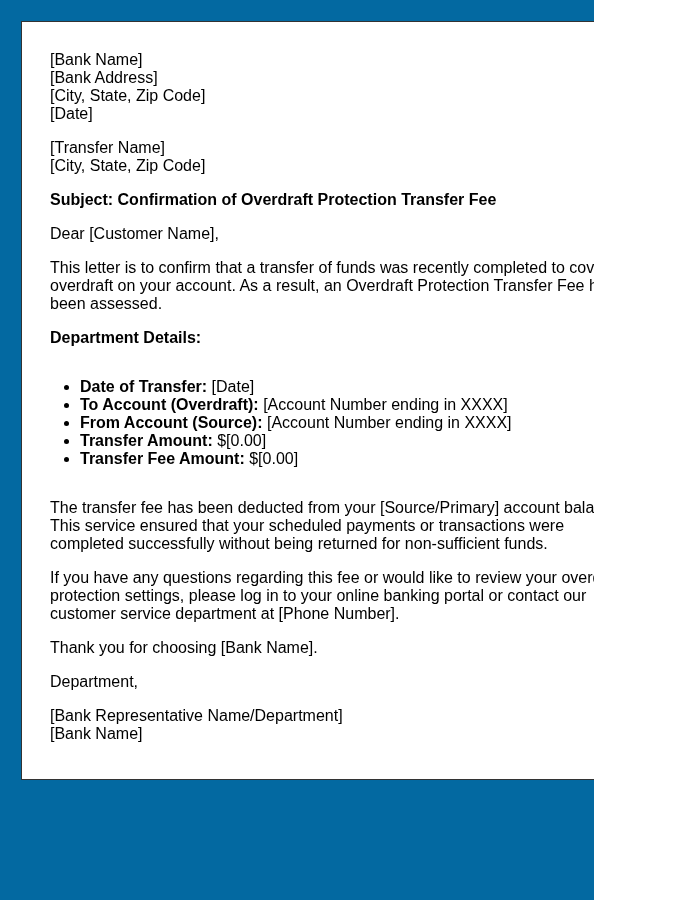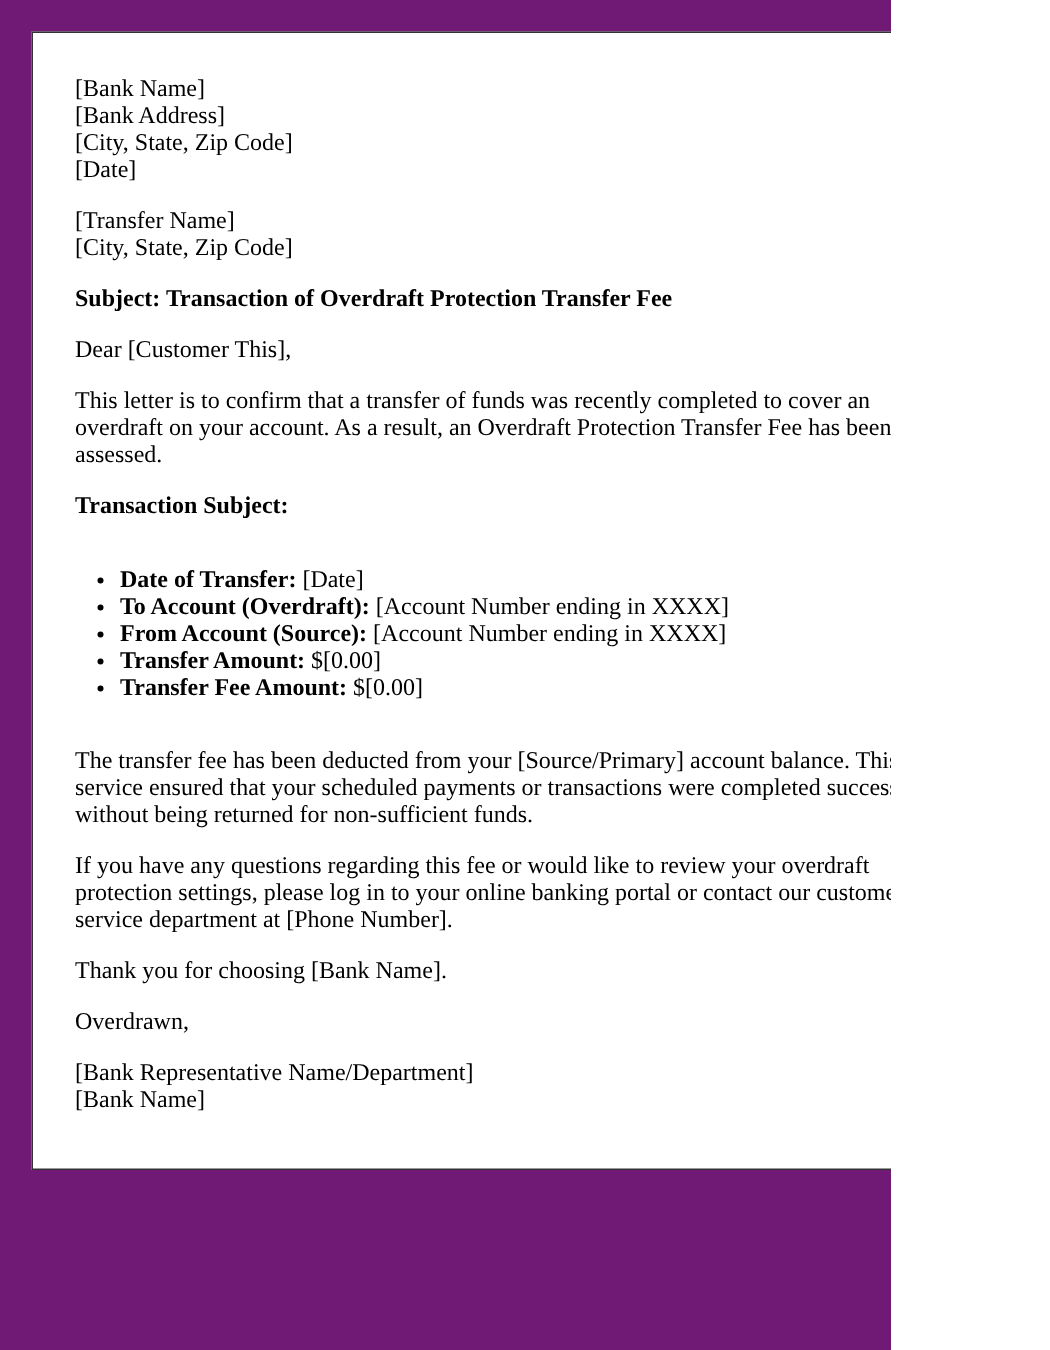--- a/index.html
+++ b/index.html
@@ -4,23 +4,23 @@
 <style>
   html, body {
     margin: 0;
     padding: 0;
     background: #ffffff;
   }
   .page {
     position: relative;
     width: 594px;
     height: 900px;
-    background: #701a75;
+    background: #0369a1;
     overflow: hidden;
-    font-family: Liberation Serif, serif;
+    font-family: Liberation Sans, sans-serif;
     font-size: 16px;
     color: #000000;
     line-height: normal;
   }
   .letter-box {
     position: absolute;
     left: 21px;
     top: 21px;
     width: 641px;
     height: 759px;
@@ -55,43 +55,43 @@
       <div>[Bank Address]</div>
       <div>[City, State, Zip Code]</div>
       <div>[Date]</div>
     </div>
 
     <div class="para">
       <div>[Transfer Name]</div>
       <div>[City, State, Zip Code]</div>
     </div>
 
-    <div class="para b">Subject: Transaction of Overdraft Protection Transfer Fee</div>
+    <div class="para b">Subject: Confirmation of Overdraft Protection Transfer Fee</div>
 
-    <div class="para">Dear [Customer This],</div>
+    <div class="para">Dear [Customer Name],</div>
 
     <div class="para">This letter is to confirm that a transfer of funds was recently completed to cover an overdraft on your account. As a result, an Overdraft Protection Transfer Fee has been assessed.</div>
 
-    <div class="para b">Transaction Subject:</div>
+    <div class="para b">Department Details:</div>
 
     <ul class="details-list">
       <li><span class="b">Date of Transfer:</span> <span>[Date]</span></li>
       <li><span class="b">To Account (Overdraft):</span> <span>[Account Number ending in XXXX]</span></li>
       <li><span class="b">From Account (Source):</span> <span>[Account Number ending in XXXX]</span></li>
       <li><span class="b">Transfer Amount:</span> <span>$[0.00]</span></li>
       <li><span class="b">Transfer Fee Amount:</span> <span>$[0.00]</span></li>
     </ul>
 
     <div class="para">The transfer fee has been deducted from your [Source/Primary] account balance. This service ensured that your scheduled payments or transactions were completed successfully without being returned for non-sufficient funds.</div>
 
     <div class="para">If you have any questions regarding this fee or would like to review your overdraft protection settings, please log in to your online banking portal or contact our customer service department at [Phone Number].</div>
 
     <div class="para">Thank you for choosing [Bank Name].</div>
 
-    <div class="para">Overdrawn,</div>
+    <div class="para">Department,</div>
 
     <div class="para">
       <div>[Bank Representative Name/Department]</div>
       <div>[Bank Name]</div>
     </div>
 
   </div>
 </div>
 
 </body></html>

